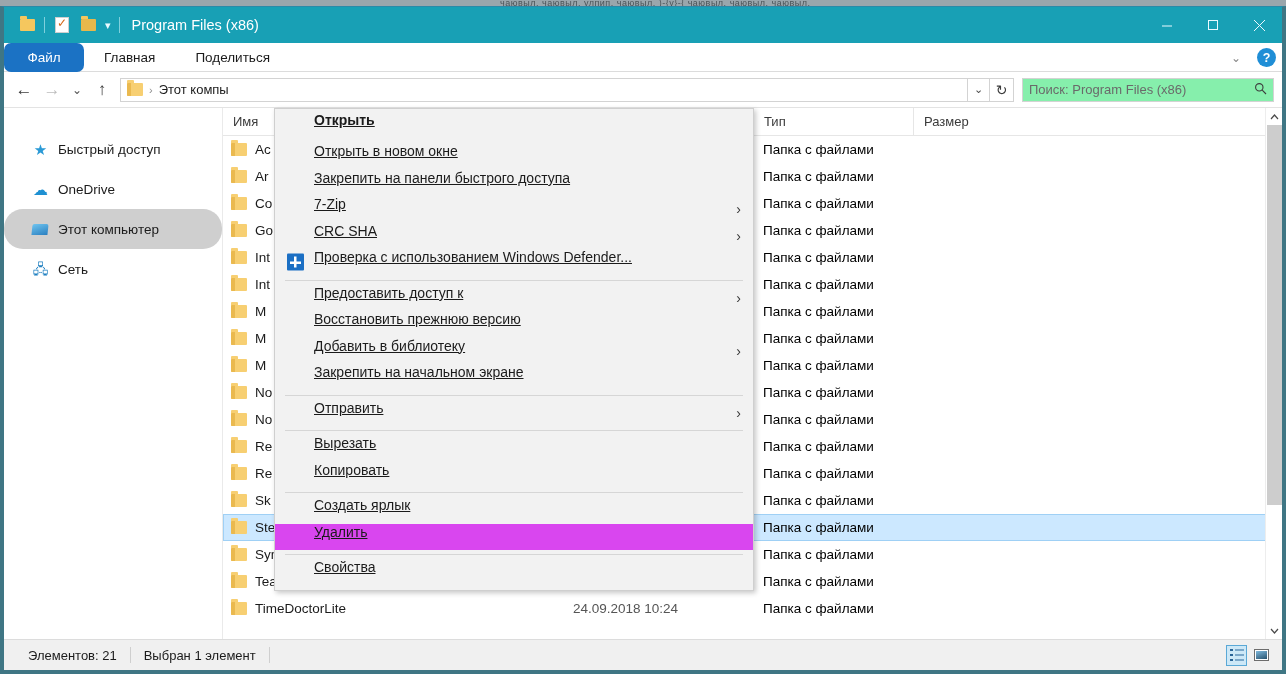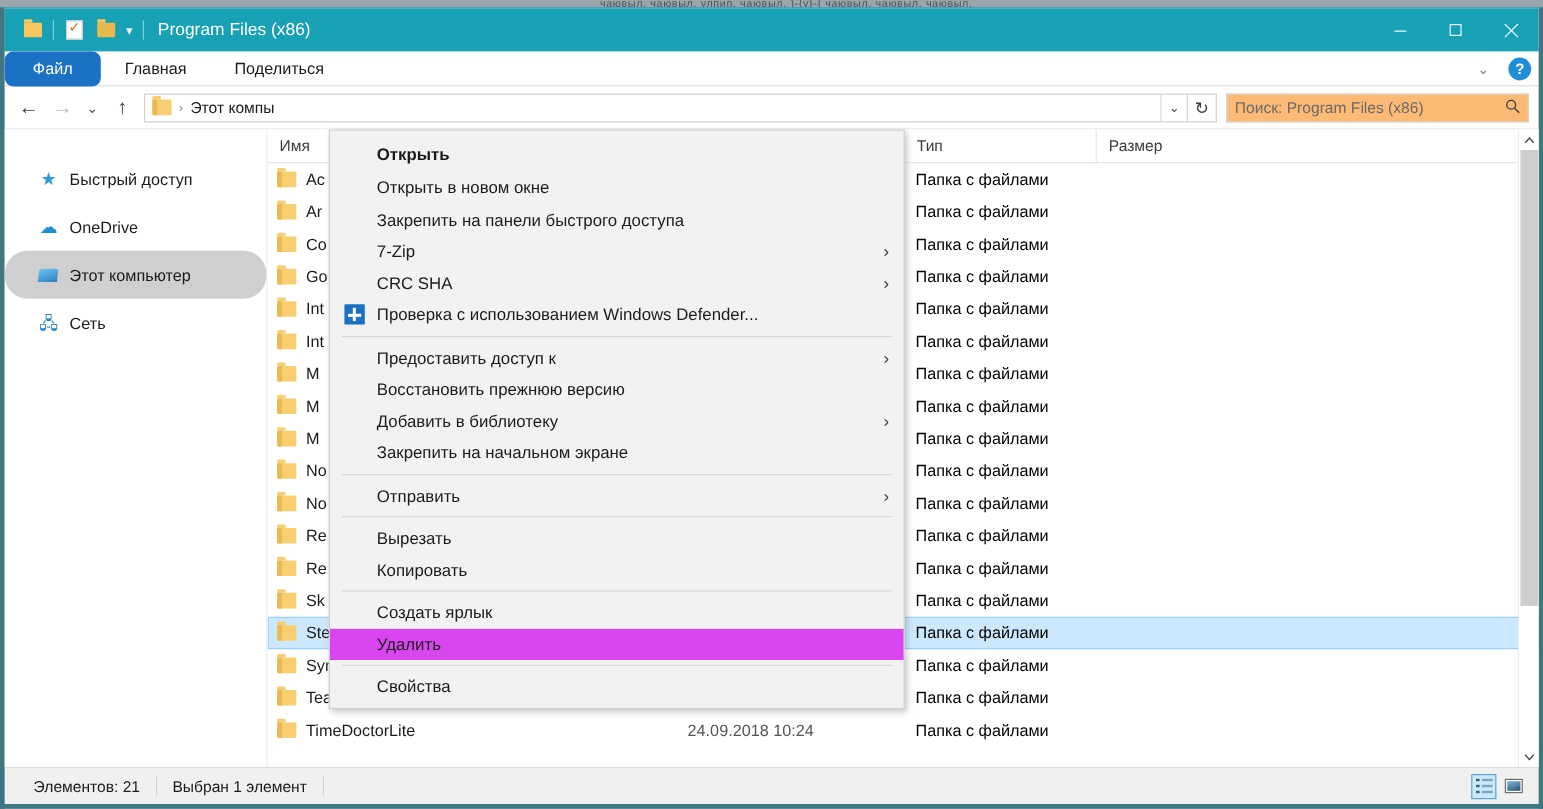--- a/index.html
+++ b/index.html
@@ -116,21 +116,21 @@
   .addr-crumb { white-space:nowrap; }
   .addr-caret {
     width:22px;height:24px;display:flex;align-items:center;justify-content:center;
     font-size:11px;color:#4a4a4a;border:1px solid #d3d3d3;border-left:none;background:#fff;
   }
   .refresh-btn {
     width:24px;height:24px;display:flex;align-items:center;justify-content:center;
     font-size:14px;color:#3b3b3b;border:1px solid #d3d3d3;border-left:none;background:#fff;
   }
   .search-field {
-    width:252px;height:24px;margin-left:8px;border:1px solid #d3d3d3;background:#fdba74;
+    width:252px;height:24px;margin-left:8px;border:1px solid #d3d3d3;background:#86efac;
     display:flex;align-items:center;padding:0 6px;font-size:13px;color:#6a6a6a;
   }
   .search-field .ph { flex:1; white-space:nowrap; }
   .search-ico { color:#3b3b3b; font-size:13px; }
 
   
   .body { display:flex; height:531px; background:#fff; position:relative; }
 
   
   .sidebar {
@@ -207,22 +207,22 @@
   .vs-bottom { position:absolute; bottom:0; left:0; right:0; }
 
   
   .ctxmenu {
     position:absolute; left:270px; top:0; width:480px;
     background:#f2f2f2; border:1px solid #cfcfcf;
     box-shadow:2px 2px 5px rgba(0,0,0,.22);
     padding:3px 0 4px 0; z-index:40;
   }
   .mi {
-    height:26.5px; display:flex; align-items:center; position:relative;
-    font-size:14px; color:#1b1b1b; padding-left:39px; padding-right:28px;
+    height:26.5px; display:flex; align-items:flex-start; position:relative;
+    font-size:14px; color:#1b1b1b; padding-left:39px; padding-right:28px;text-decoration:underline;
   }
   .mi.first { height:31px; font-weight:bold; }
   .mi.hl { background:#d946ef; }
   .mi .arrow {
     position:absolute; right:12px; top:0; height:100%;
     display:flex; align-items:center; font-size:14px; color:#3a3a3a;
   }
   .mi .micon {
     position:absolute; left:12px; top:50%; transform:translateY(-50%);
     width:17px; height:17px;

